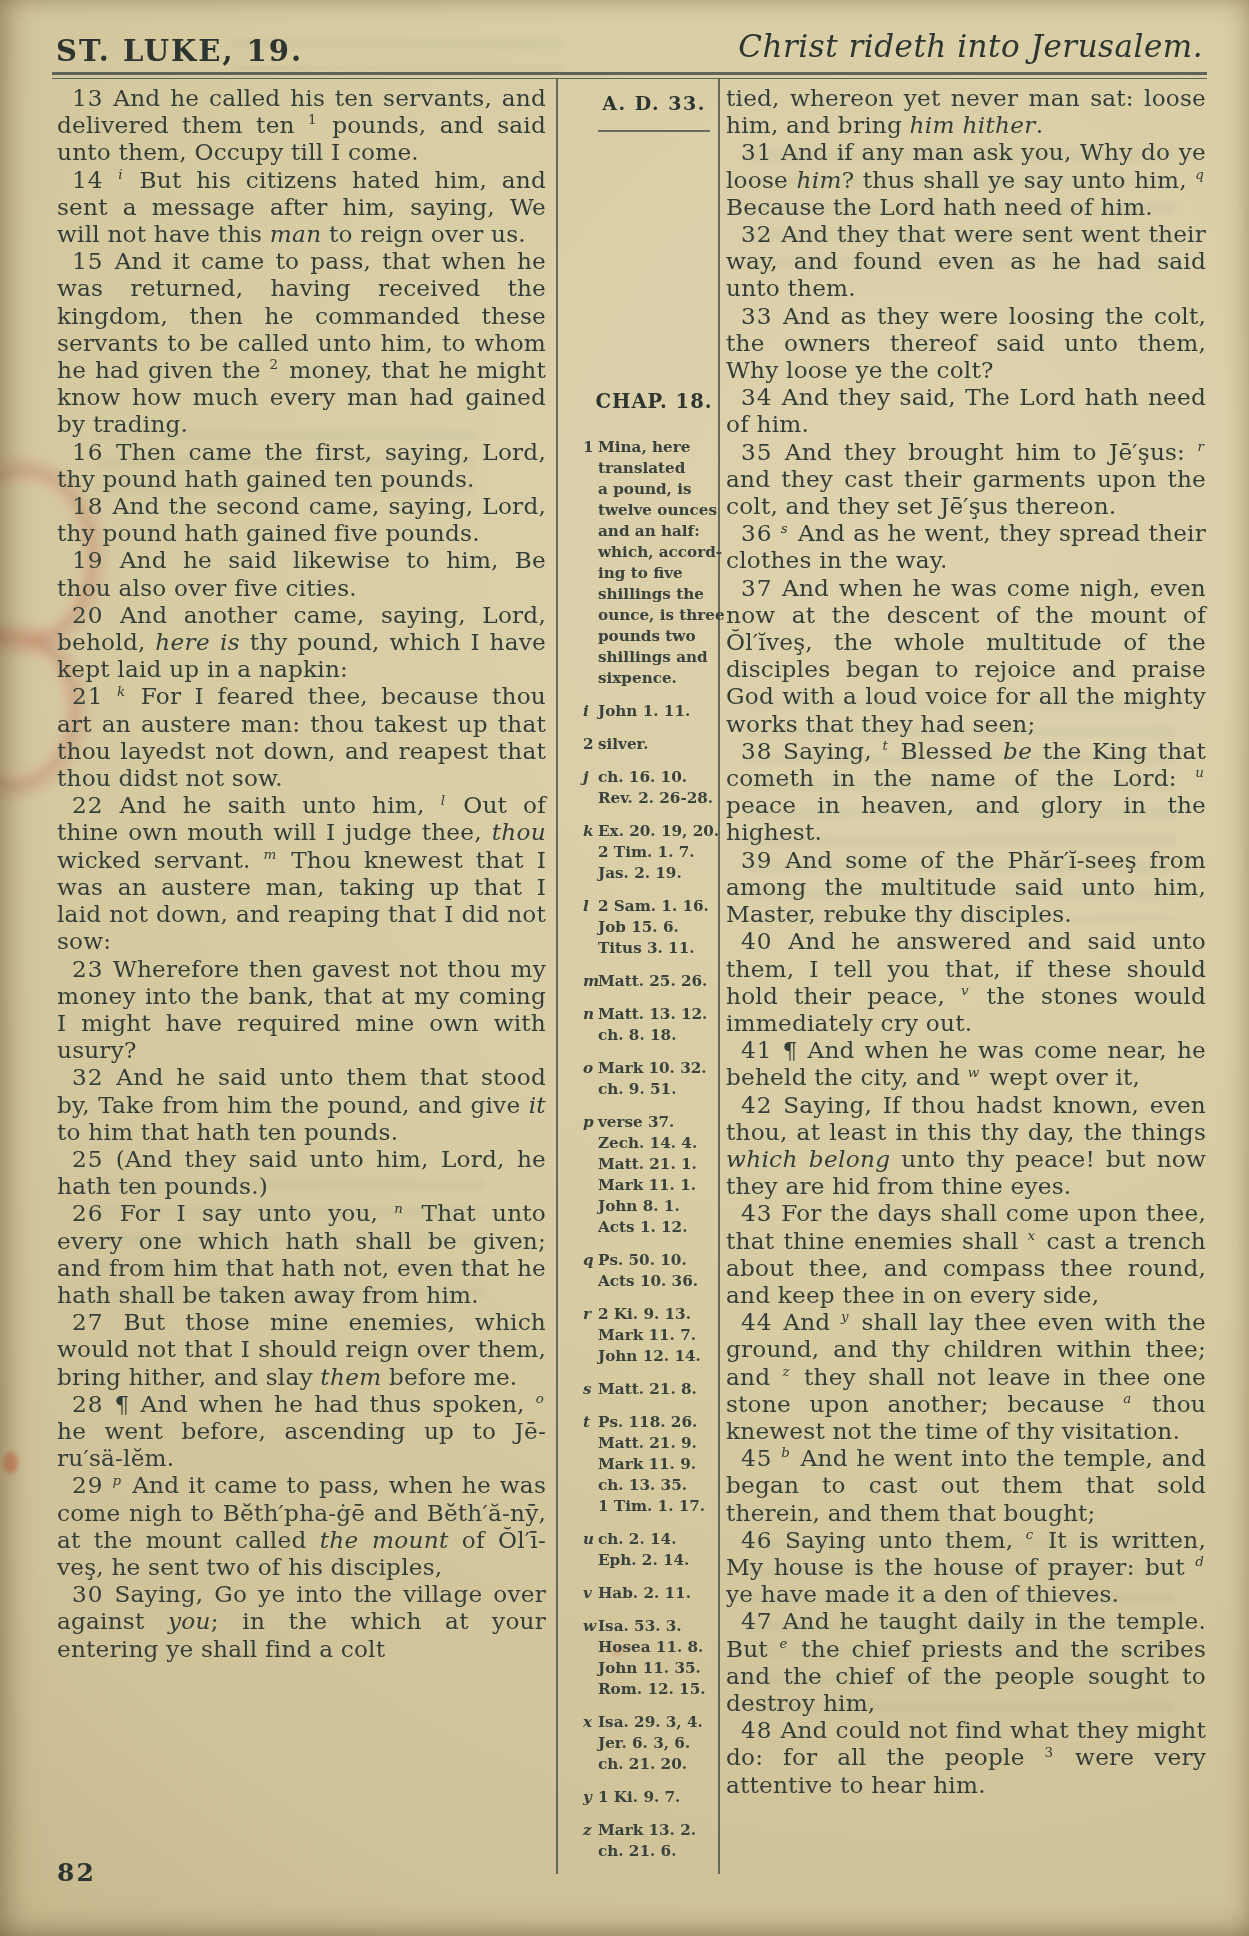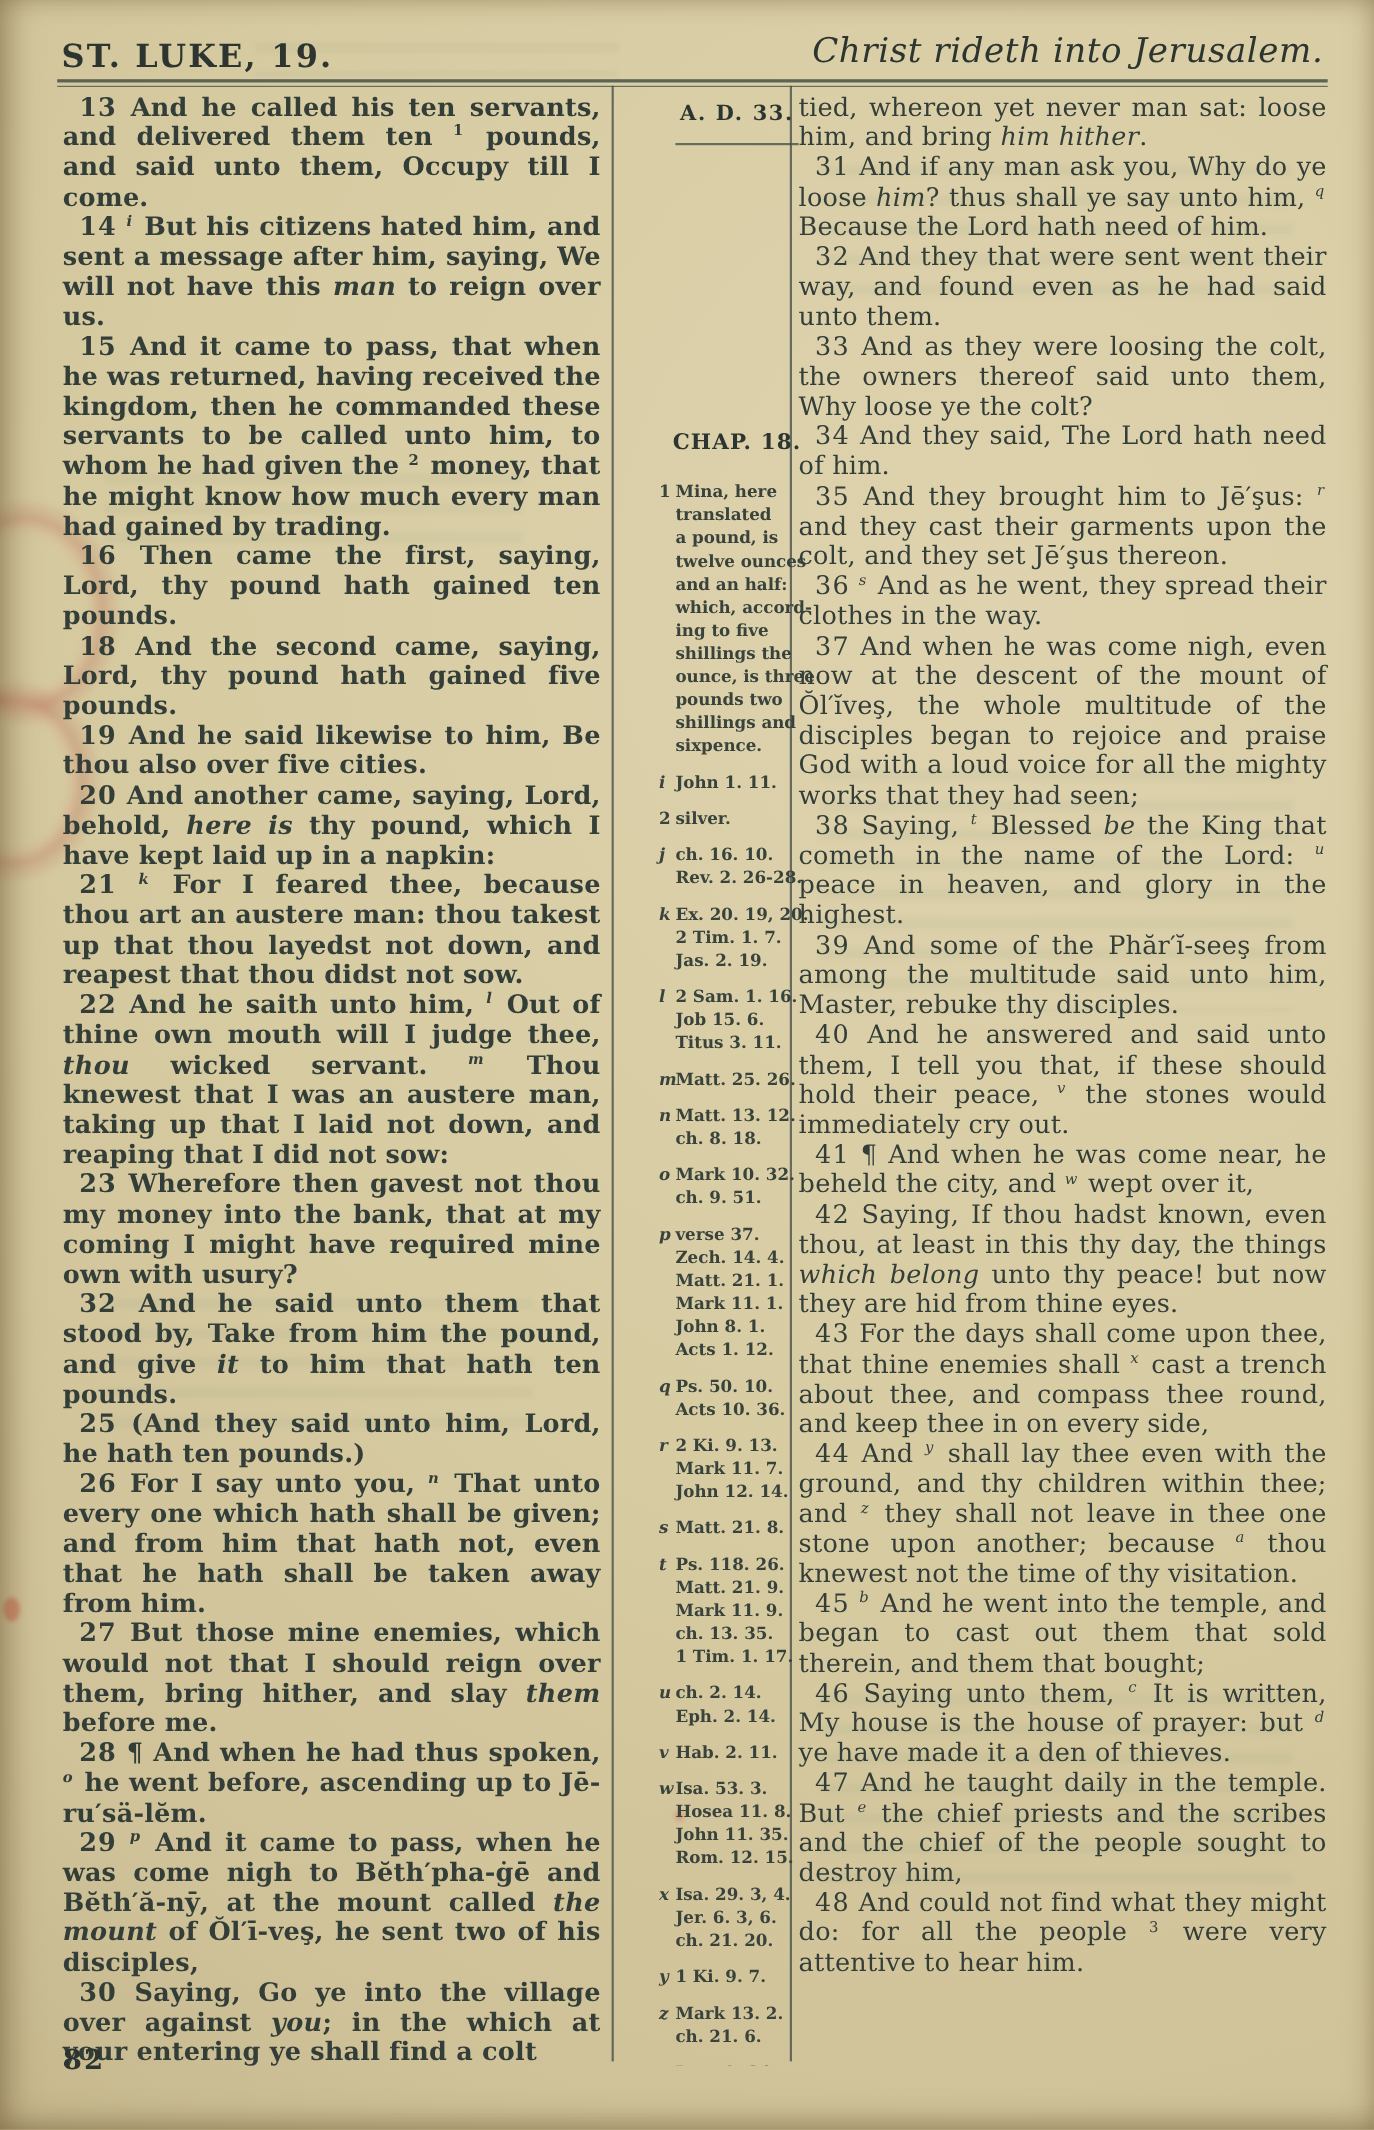--- a/index.html
+++ b/index.html
@@ -42,34 +42,34 @@
   .top-rule{
     position:absolute;left:52px;right:42px;top:72px;height:3px;
     border-top:3px solid var(--rule);border-bottom:1px solid var(--rule);
     opacity:.85;
   }
   .vrule{position:absolute;top:78px;height:1796px;width:2px;background:var(--rule);opacity:.8;}
   #vrule1{left:556px;} #vrule2{left:718px;}
 
   
   .col{position:absolute;top:84px;}
-  .col-left{left:57px;width:489px;font-weight:bold;}
+  .col-left{left:57px;width:489px;}
   .col-right{left:726px;width:480px;}
   .verse{
     margin:0;font-size:23.2px;line-height:27.2px;text-align:justify;
     text-indent:15px;letter-spacing:.2px;color:var(--ink);
   }
   .verse.cont{text-indent:0;}
   .verse i{letter-spacing:.3px;}
   .vnum{letter-spacing:1px;}
   sup.ref{font-size:.58em;font-style:italic;vertical-align:super;line-height:0;margin-right:2px;}
   sup.ref.num{font-style:normal;}
 
   
-  .col-center{position:absolute;left:592px;top:84px;width:156px;height:1794px;overflow:hidden;}
+  .col-center{position:absolute;left:576px;top:84px;width:156px;height:1794px;overflow:hidden;}
   .ad-note{font-size:19px;font-weight:bold;letter-spacing:1.5px;text-align:center;margin-top:8px;color:var(--ink-strong);}
   .ad-rule{width:112px;margin:16px auto 0;border-top:2px solid var(--rule);opacity:.8;}
   .chap-note{font-size:19.5px;font-weight:bold;letter-spacing:1px;text-align:center;margin-top:258px;color:var(--ink-strong);}
   .notes{margin-top:24px;padding-left:7px;}
   .note{display:flex;margin-bottom:12px;font-size:15.2px;line-height:21px;font-weight:bold;color:#39433c;}
   .nmark{flex:none;width:15px;font-style:italic;}
   .nmark.num{font-style:normal;}
   .nbody{flex:1;}
 
   

